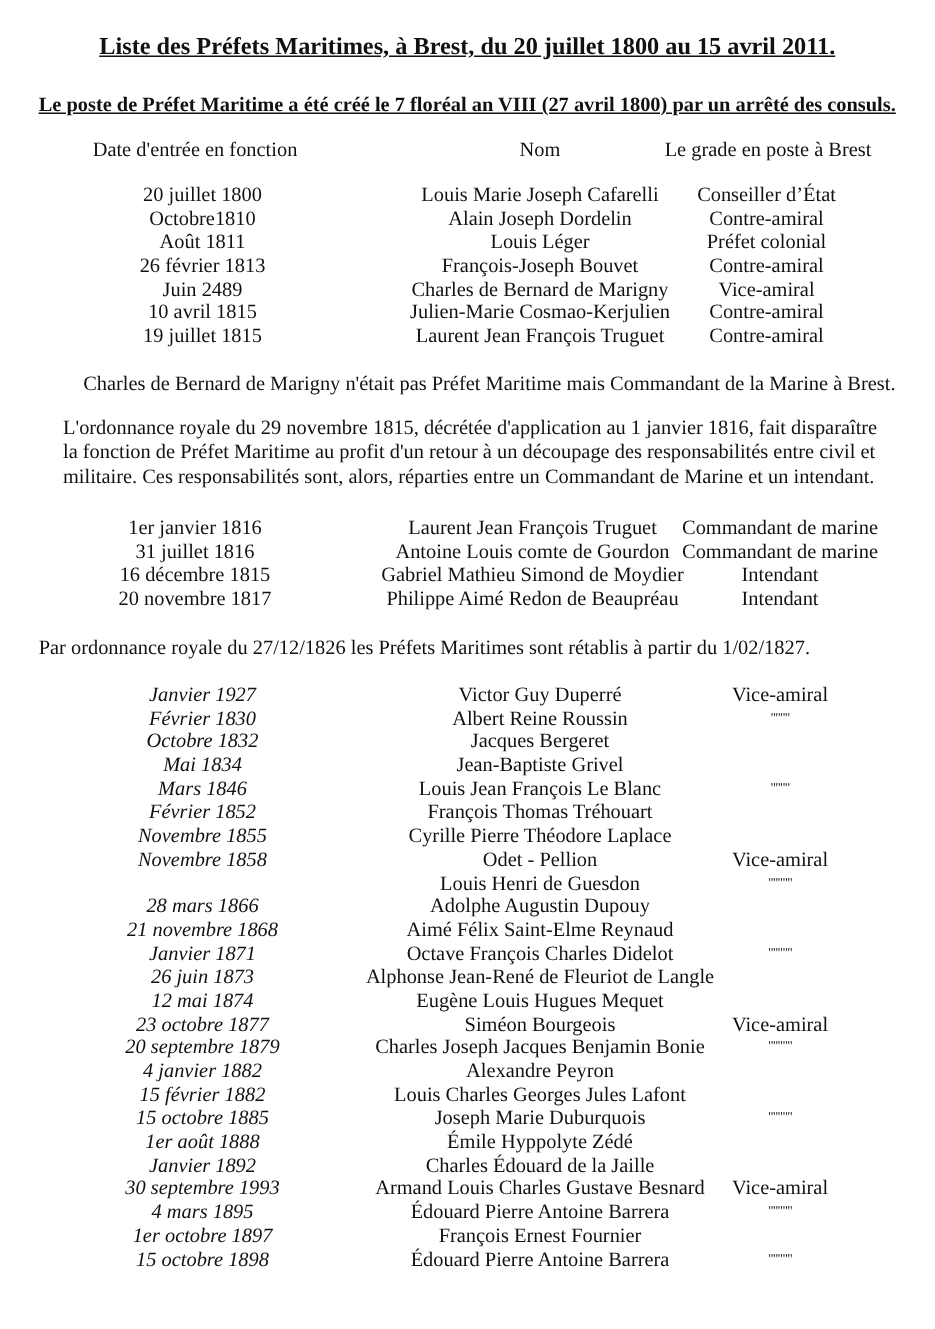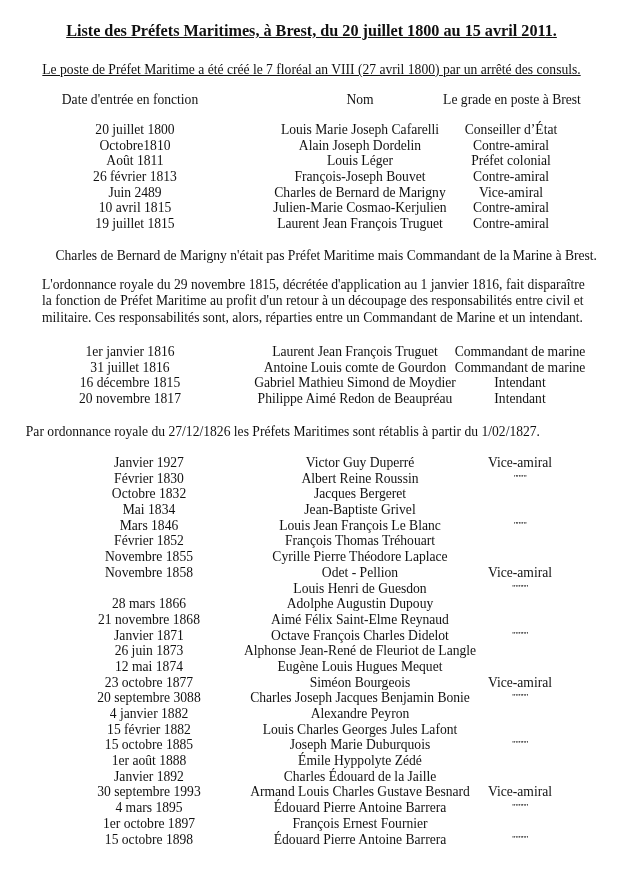--- a/index.html
+++ b/index.html
@@ -7,36 +7,36 @@
       width: 623px; height: 886px; overflow: hidden; position: relative;
       font-family: "Liberation Serif", "DejaVu Serif", serif; color: #111;
       font-size: 13.6px;
     }
     .title {
       position: absolute; top: 22px; left: 0; width: 623px; text-align: center;
       font-weight: bold; font-size: 16.2px; text-decoration: underline;
     }
     .subtitle {
       position: absolute; top: 62px; left: 0; width: 623px; text-align: center;
-      text-decoration: underline; font-size: 13.6px;
+      text-decoration: underline; font-size: 13.6px; font-weight: bold;
     }
     .hdr { position: absolute; top: 92px; font-size: 13.6px; }
     .col-date { position: absolute; width: 170px; left: 50px; text-align: center; }
     .col-name { position: absolute; width: 250px; left: 235px; text-align: center; }
     .col-grade { position: absolute; width: 150px; left: 436px; text-align: center; }
     .table { position: absolute; left: 0; width: 623px; }
     .row { position: relative; height: 15.7px; line-height: 15.7px; }
     .para { position: absolute; left: 42px; width: 555px; line-height: 16.4px; text-align: left; }
     .ditto { font-size: 9px; letter-spacing: -0.5px; vertical-align: 4px; }
     
     .t2 .col-date { left: 60px; width: 140px; }
     .t2 .col-name { left: 230px; width: 250px; }
     .t2 .col-grade { left: 445px; width: 150px; }
     
-    .t3 .col-date { left: 69px; width: 160px; }
+    .t3 .col-date { left: 55px; width: 160px; font-style: italic; }
     .t3 .col-name { left: 235px; width: 250px; }
     .t3 .col-grade { left: 470px; width: 100px; }
   </style>
 </head>
 <body>
 
 <div class="title">Liste des Préfets Maritimes, à Brest, du 20 juillet 1800 au 15 avril 2011.</div>
 <div class="subtitle">Le poste de Préfet Maritime a été créé le 7 floréal an VIII (27 avril 1800) par un arrêté des consuls.</div>
 
 <div class="hdr" style="left:0;width:623px;">
@@ -180,21 +180,21 @@
       <span class="col-date">12 mai 1874</span>
       <span class="col-name">Eugène Louis Hugues Mequet</span>
       <span class="col-grade"></span>
     </div>
     <div class="row">
       <span class="col-date">23 octobre 1877</span>
       <span class="col-name">Siméon Bourgeois</span>
       <span class="col-grade">Vice-amiral</span>
     </div>
     <div class="row">
-      <span class="col-date">20 septembre 3088</span>
+      <span class="col-date">20 septembre 1879</span>
       <span class="col-name">Charles Joseph Jacques Benjamin Bonie</span>
       <span class="col-grade ditto">"""""</span>
     </div>
     <div class="row">
       <span class="col-date">4 janvier 1882</span>
       <span class="col-name">Alexandre Peyron</span>
       <span class="col-grade"></span>
     </div>
     <div class="row">
       <span class="col-date">15 février 1882</span>

